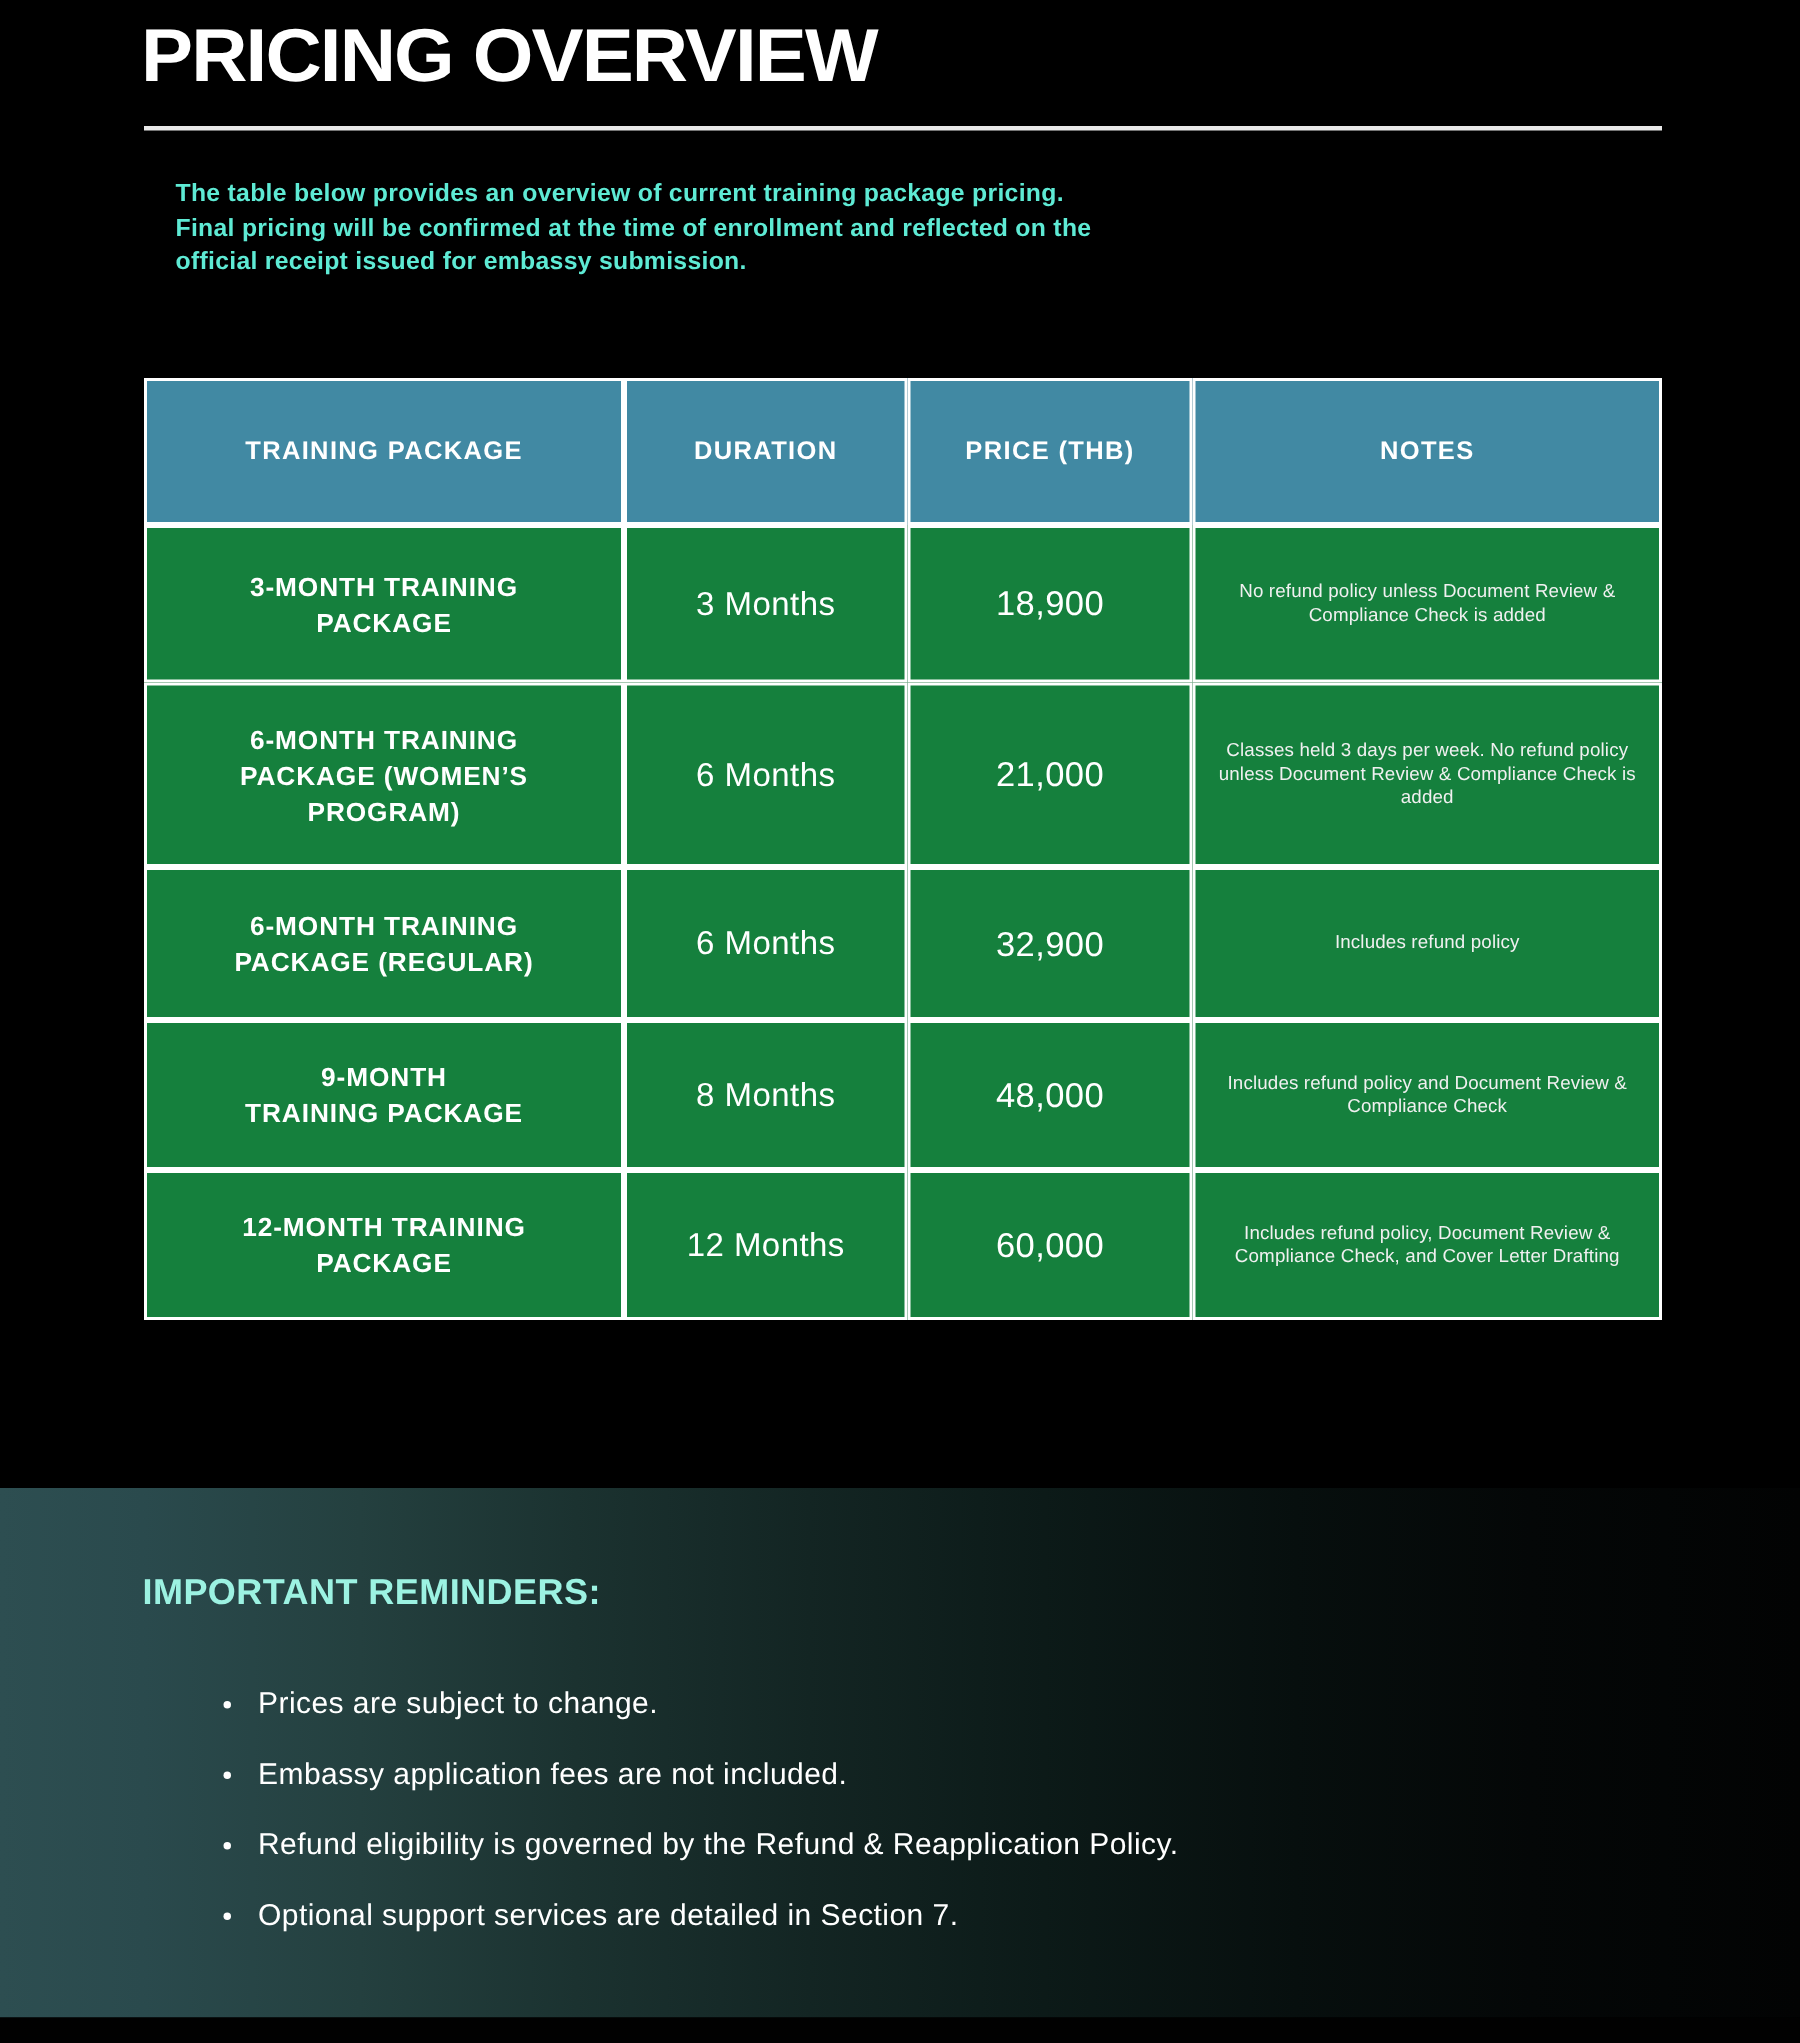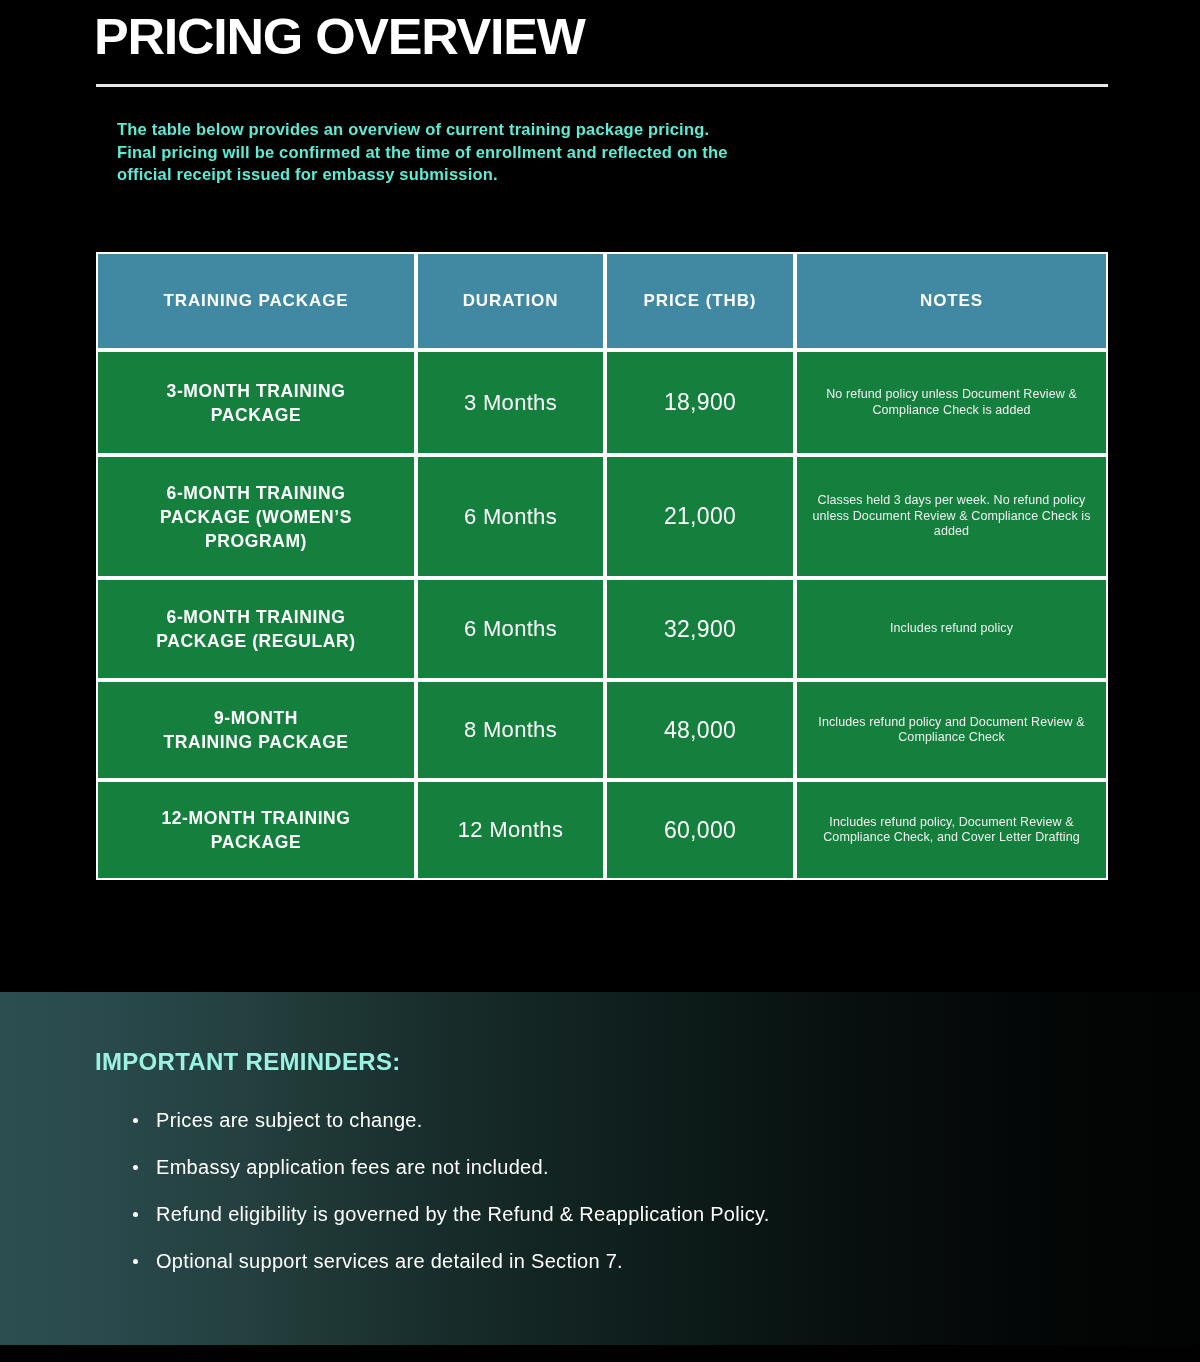--- a/index.html
+++ b/index.html
@@ -170,21 +170,21 @@
     font-weight: 700;
     letter-spacing: 0.3px;
     color: #9cf2e2;
     white-space: nowrap;
   }
 
   #reminders-list {
     position: absolute;
     left: 128px;
     top: 1108px;
-    margin: 0;
+    margin: 16px;
     padding: 0;
     list-style: none;
     width: 980px;
   }
   #reminders-list li {
     position: relative;
     padding-left: 28px;
     margin-bottom: 23px;
     font-size: 20px;
     font-weight: 400;

